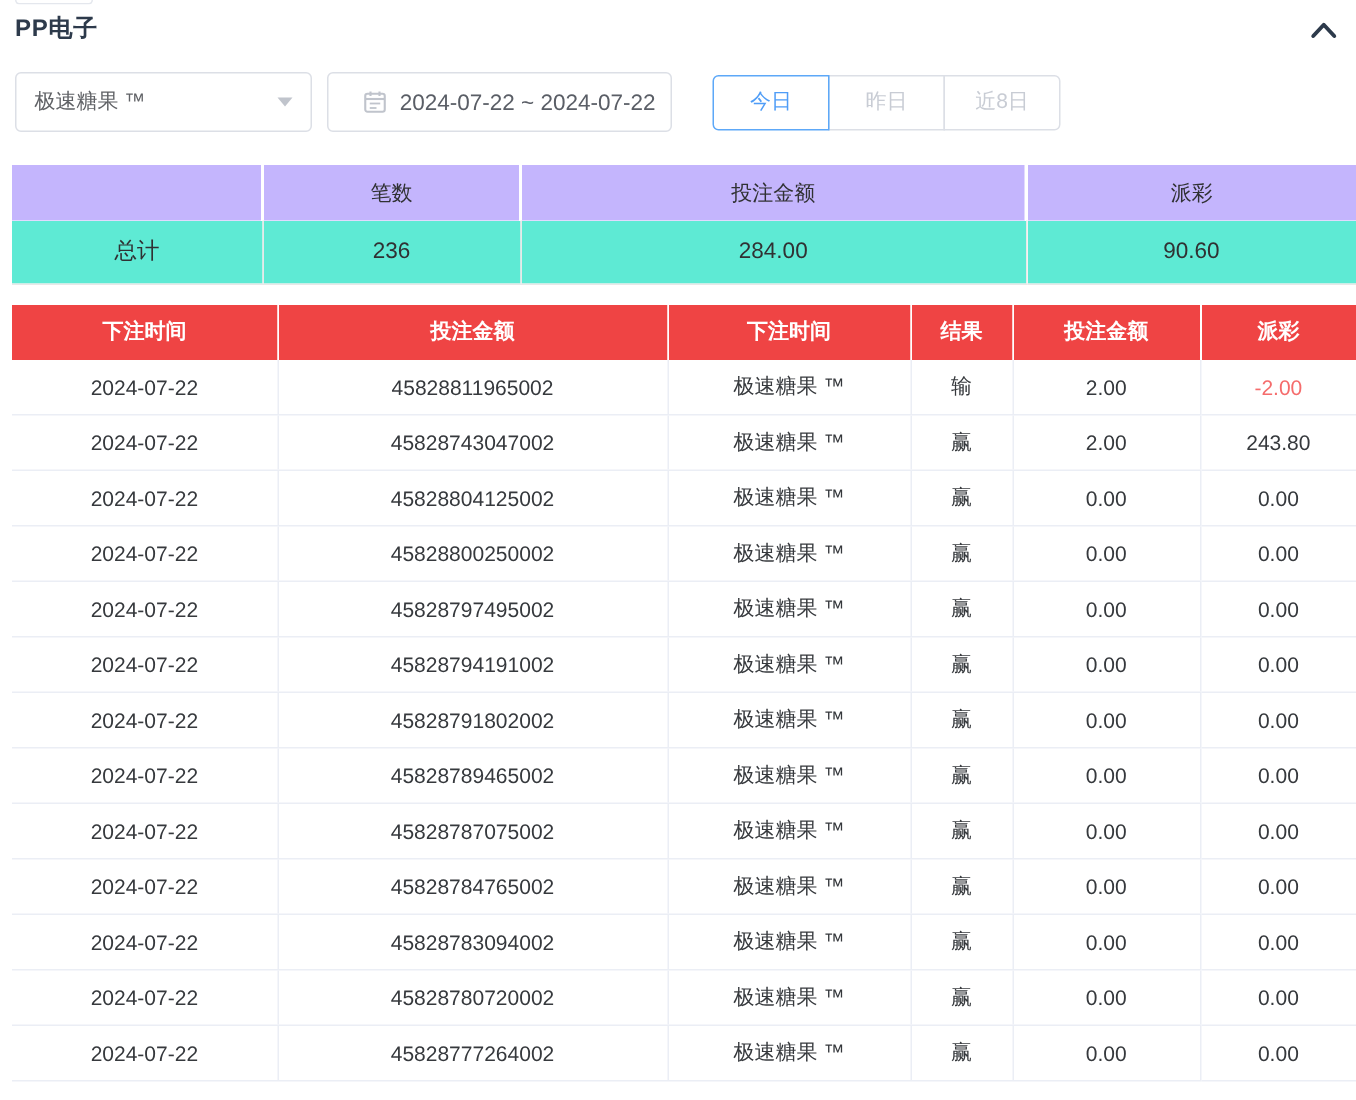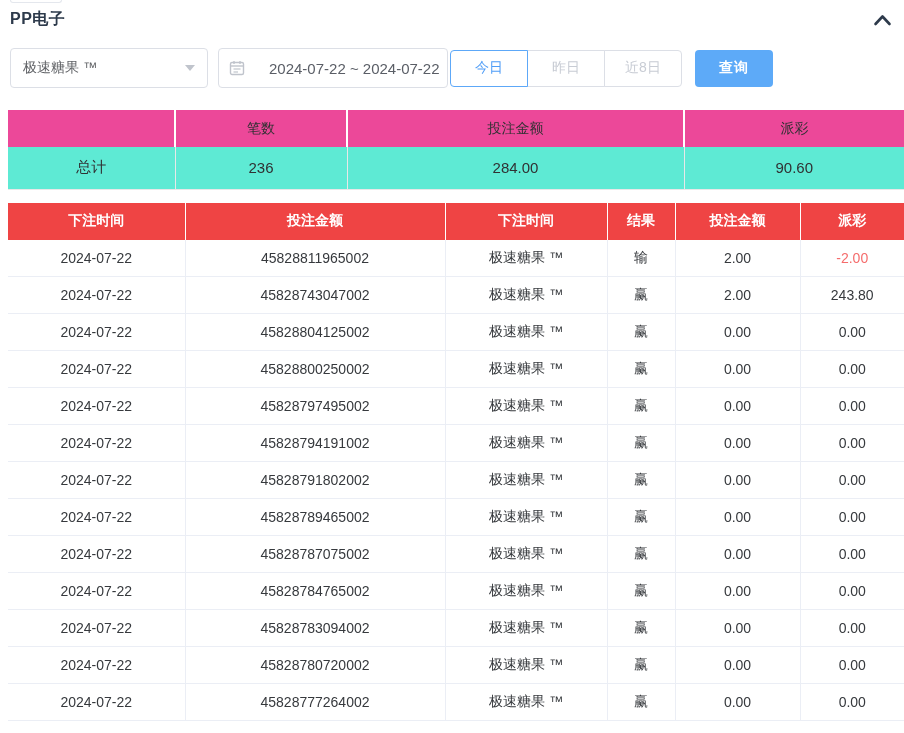--- a/index.html
+++ b/index.html
@@ -32,46 +32,47 @@
     width:198px; height:40px; border:1px solid #dcdfe6; border-radius:4px;
     display:flex; align-items:center; justify-content:space-between;
     padding:0 12px; color:#606266; font-size:14px; background:#fff; cursor:pointer;
   }
   .select-caret {
     width:0; height:0; border-left:5px solid transparent; border-right:5px solid transparent;
     border-top:6px solid #c0c4cc;
   }
   .date-box {
     width:230px; height:40px; border:1px solid #dcdfe6; border-radius:4px;
-    display:flex; align-items:center; gap:24px; padding:0 10px;
+    display:flex; align-items:center; gap:8px; padding:0 10px;
     color:#5a5e66; font-size:15px; background:#fff; cursor:pointer; margin-left:10px;
     white-space:nowrap;
-  }
-  .btn-group { display:flex; margin-left:2px; }
+    justify-content:flex-end;
+  }
+  .btn-group { display:flex; margin-left:27px; }
   .quick-btn {
     width:78px; height:37px; background:#fff; border:1px solid #dcdfe6;
     color:#c8ccd4; font-size:14px; cursor:pointer; margin-left:-1px; position:relative;
     font-family:inherit;
   }
   .quick-btn:first-child { border-radius:4px 0 0 4px; margin-left:0; }
   .quick-btn:last-child { border-radius:0 4px 4px 0; }
   .quick-btn.active { border-color:#5da8f8; color:#4f9df7; z-index:1; }
   .search-btn {
     width:78px; height:37px; margin-left:13px; background:#5daaf8; color:#fff;
     border:none; border-radius:4px; font-size:14px; font-weight:700; cursor:pointer;
     font-family:inherit; letter-spacing:1px;
   }
 
   
   table { border-collapse:collapse; table-layout:fixed; width:896px; }
   th, td { text-align:center; overflow:hidden; white-space:nowrap; }
 
   .summary-table { margin-top:22px; }
   .summary-table thead th {
-    background:#ec4899; height:37px; font-weight:400; font-size:14px; color:#303133;
+    background:#c4b5fd; height:37px; font-weight:400; font-size:14px; color:#303133;
     border-left:2px solid #fff;
   }
   .summary-table thead th:first-child { border-left:none; }
   .summary-table tbody td {
     height:42px; font-size:15px; color:#303133; background:#5eead4;
     border-bottom:1px solid #e8e8e8; border-left:1px solid #e8e8e8;
   }
   .summary-table tbody td:first-child { border-left:none; }
 
   .records-table { margin-top:13px; }
@@ -123,21 +124,20 @@
       </span>
       <span>2024-07-22 ~ 2024-07-22</span>
     </div>
 
     <div class="btn-group">
       <button class="quick-btn active">今日</button>
       <button class="quick-btn">昨日</button>
       <button class="quick-btn">近8日</button>
     </div>
 
-    <button class="search-btn">查询</button>
   </div>
 
   <table class="summary-table">
     <colgroup>
         <col style="width:167px">
         <col style="width:172px">
         <col style="width:337px">
         <col style="width:220px">
       </colgroup>
     <thead>

